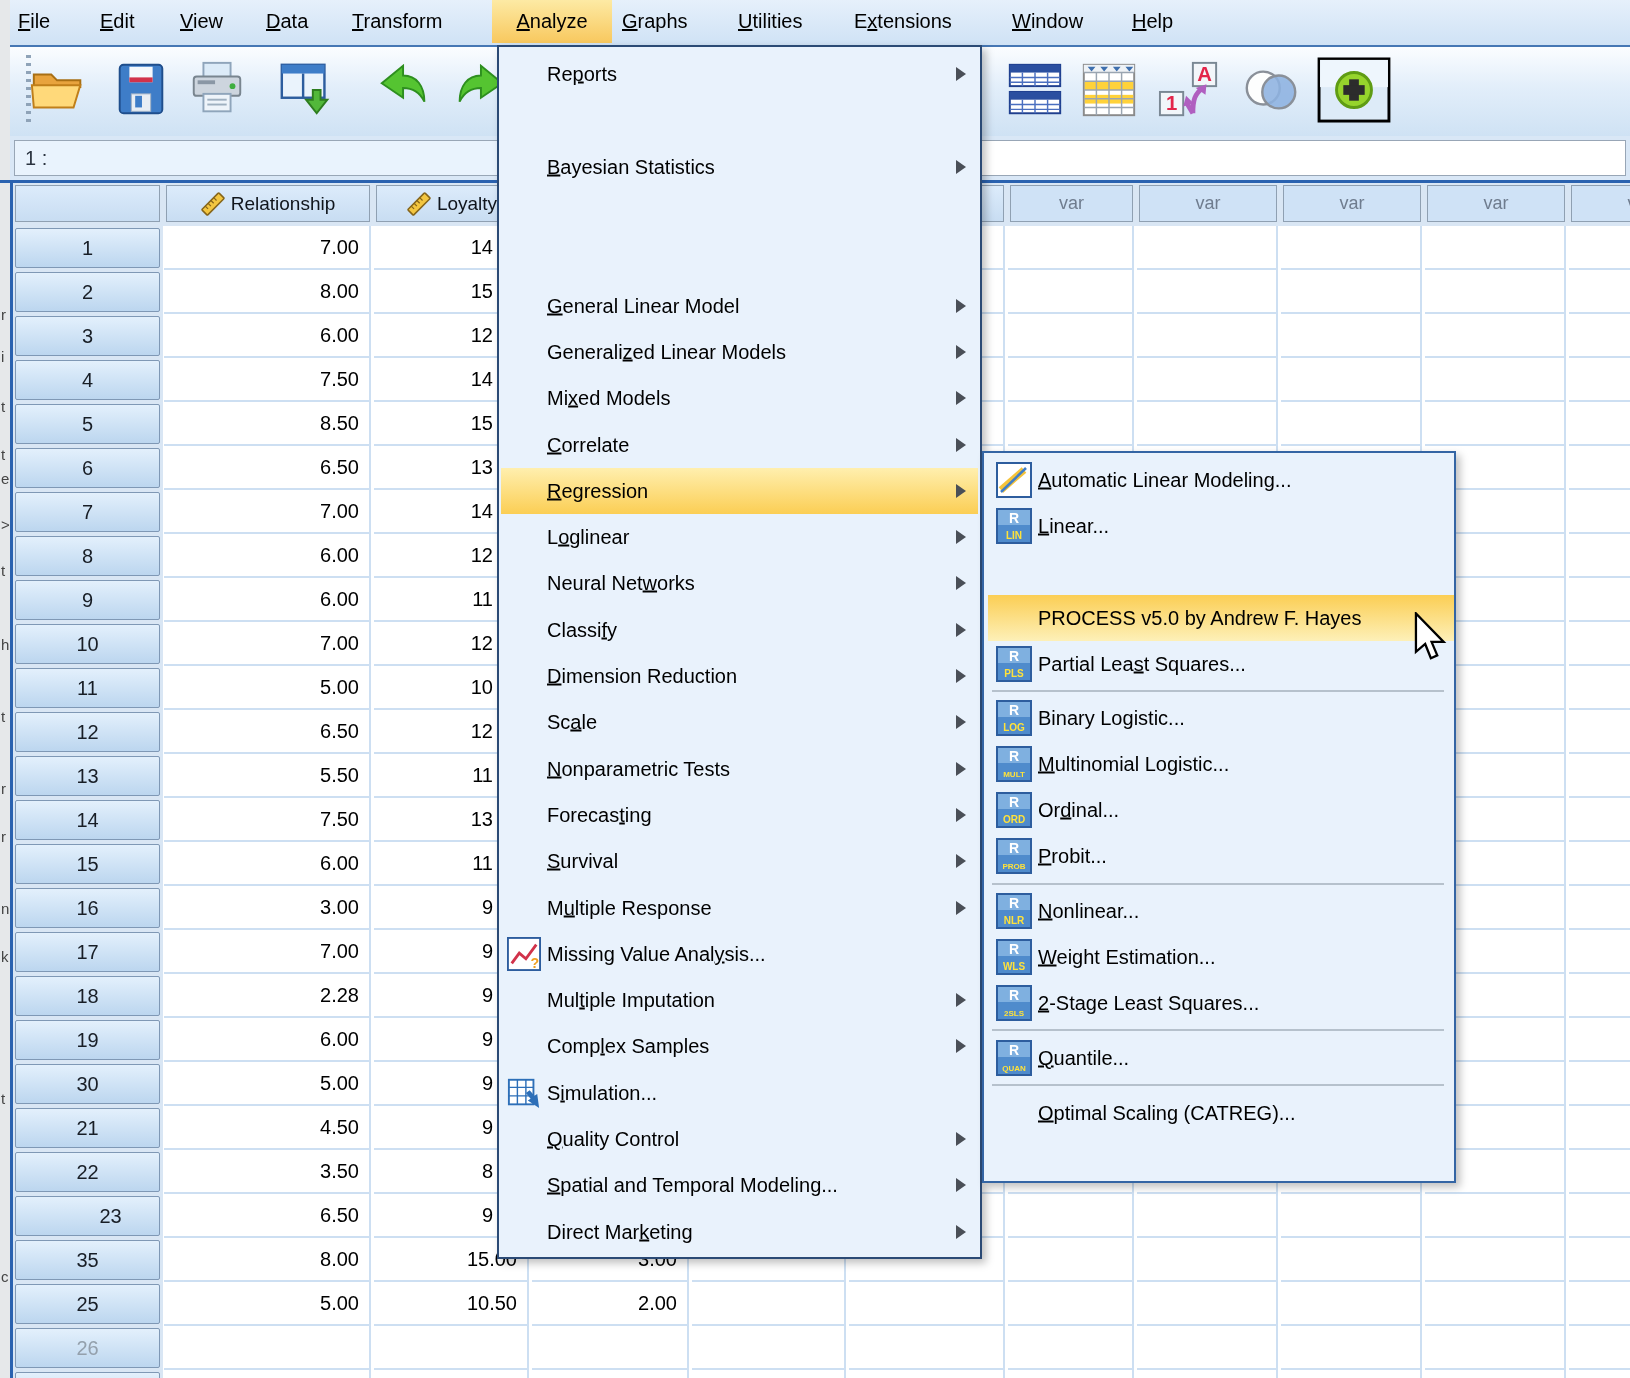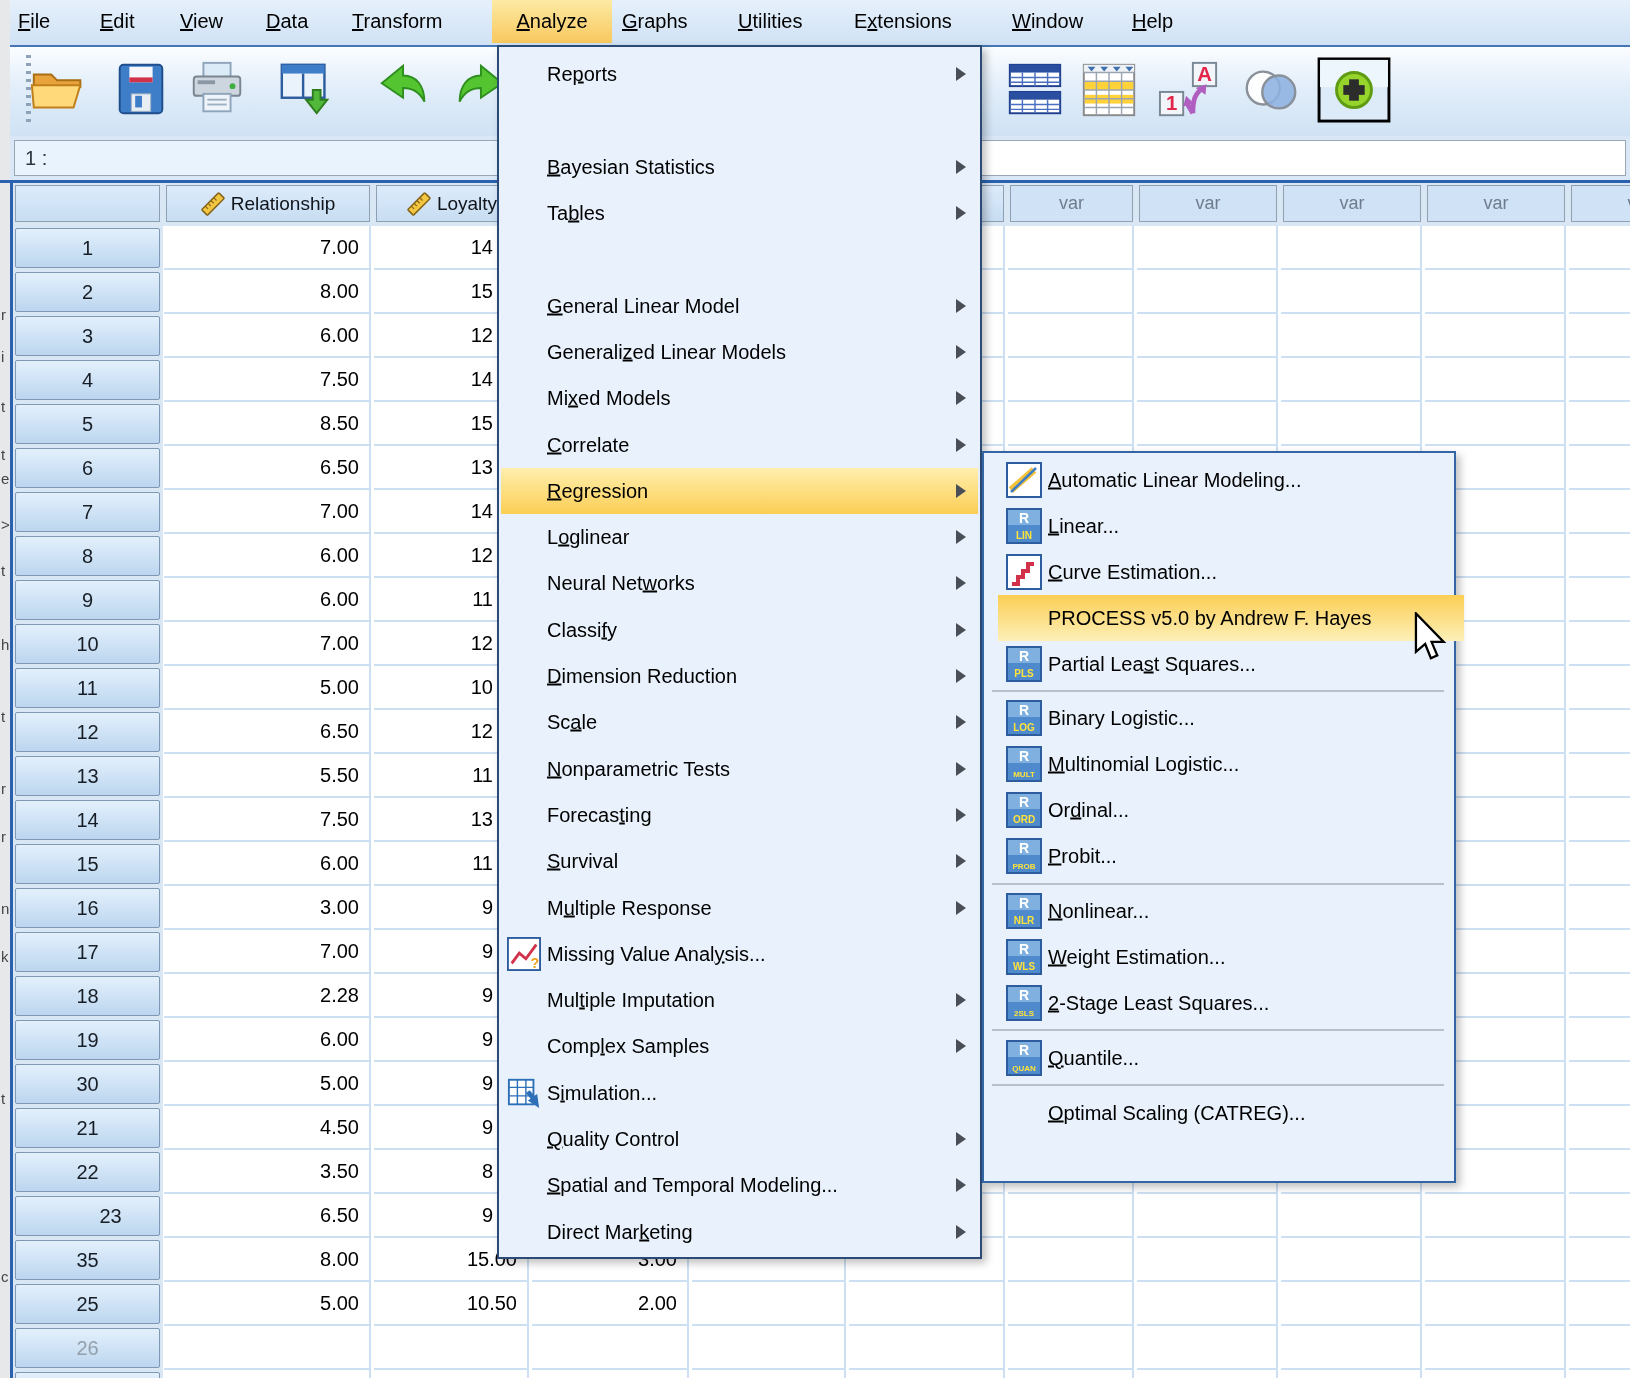--- a/index.html
+++ b/index.html
@@ -48,21 +48,21 @@
   #dropdown{position:absolute;left:497px;top:45px;width:485px;height:1214px;background:#e9f2fc;
             border:2px solid #2b4a75;box-sizing:border-box;box-shadow:4px 4px 8px rgba(0,0,0,.25);z-index:20;}
   .dd-item{position:absolute;left:2px;width:477px;height:46px;font-size:20px;color:#000;}
   .dd-item .lbl{position:absolute;left:46px;top:50%;transform:translateY(-50%);white-space:nowrap;}
   .dd-item .ic{position:absolute;left:6px;top:50%;transform:translateY(-50%);width:34px;height:34px;}
   .dd-item .arr{position:absolute;right:12px;top:50%;transform:translateY(-50%);width:0;height:0;
                 border-left:10px solid #4a4f57;border-top:7px solid transparent;border-bottom:7px solid transparent;}
   .dd-item.hl{background:linear-gradient(180deg,#ffefae,#fbce54);}
   #submenu{position:absolute;left:982px;top:451px;width:474px;height:732px;background:#e9f2fc;
            border:2px solid #3465a4;box-sizing:border-box;box-shadow:4px 4px 8px rgba(0,0,0,.25);z-index:21;}
-  .sm-item{position:absolute;left:14px;width:466px;height:46px;font-size:20px;color:#000;}
+  .sm-item{position:absolute;left:4px;width:466px;height:46px;font-size:20px;color:#000;}
   .sm-item .lbl{position:absolute;left:50px;top:50%;transform:translateY(-50%);white-space:nowrap;}
   .sm-item .ic{position:absolute;left:8px;top:50%;transform:translateY(-50%);width:36px;height:36px;}
   .sm-item.hl{background:linear-gradient(180deg,#fbce54,#fdf0b8);}
   .sm-sep{position:absolute;left:8px;width:452px;height:2px;background:#b6c1cc;}
   #cursor{position:absolute;z-index:40;}
 </style>
 </head>
 <body>
 
 <div id="stage">
@@ -514,24 +514,20 @@
     </div>
   <div id="dropdown">
       <div class="dd-item" style="top: 4px; height: 46.3px;">
         <span class="lbl"><span>Re<span class="mn">p</span>orts</span></span>
         <span class="arr"></span>
       </div>
       <div class="dd-item" style="top: 96.6px; height: 46.3px;">
         <span class="lbl"><span><span class="mn">B</span>ayesian Statistics</span></span>
         <span class="arr"></span>
       </div>
-      <div class="dd-item" style="top: 142.9px; height: 46.3px;">
-        <span class="lbl"><span>Ta<span class="mn">b</span>les</span></span>
-        <span class="arr"></span>
-      </div>
       <div class="dd-item" style="top: 235.5px; height: 46.3px;">
         <span class="lbl"><span><span class="mn">G</span>eneral Linear Model</span></span>
         <span class="arr"></span>
       </div>
       <div class="dd-item" style="top: 328.1px; height: 46.3px;">
         <span class="lbl"><span>Mi<span class="mn">x</span>ed Models</span></span>
         <span class="arr"></span>
       </div>
       <div class="dd-item" style="top: 281.8px; height: 46.3px;">
         <span class="lbl"><span>Generali<span class="mn">z</span>ed Linear Models</span></span>
@@ -628,27 +624,20 @@
         <span class="lbl"><span><span class="mn">A</span>utomatic Linear Modeling...</span></span>
       </div>
       <div class="sm-item" style="top: 49.9px; height: 45.9px;">
         <span class="ic"><svg viewBox="0 0 36 36">
             <rect x="1" y="1" width="34" height="34" fill="#4f8bcc" stroke="#2d5d9e" stroke-width="2"></rect>
             <rect x="2" y="2" width="32" height="15" fill="#7fb0e0"></rect>
             <text x="18" y="15" text-anchor="middle" font-size="14" font-weight="bold" fill="#fff" font-family="Liberation Sans, sans-serif">R</text>
             <text x="18" y="31" text-anchor="middle" font-size="10" font-weight="bold" fill="#ffe23a" font-family="Liberation Sans, sans-serif">LIN</text>
           </svg></span>
         <span class="lbl"><span><span class="mn">L</span>inear...</span></span>
-      </div>
-      <div class="sm-item" style="top: 95.8px; height: 45.9px;">
-        <span class="ic"><svg viewBox="0 0 36 36">
-            <rect x="1" y="1" width="34" height="34" fill="#fff" stroke="#2d5d9e" stroke-width="2"></rect>
-            <path d="M6 30 h6 v-7 h5 v-6 h5 v-7 h6" fill="none" stroke="#d1324a" stroke-width="4"></path>
-          </svg></span>
-        <span class="lbl"><span><span class="mn">C</span>urve Estimation...</span></span>
       </div>
       <div class="sm-item hl" style="top: 141.7px; height: 45.9px;">
         <span class="lbl"><span>PROCESS v5.0 by Andrew F. Hayes</span></span>
       </div>
       <div class="sm-item" style="top: 187.6px; height: 45.9px;">
         <span class="ic"><svg viewBox="0 0 36 36">
             <rect x="1" y="1" width="34" height="34" fill="#4f8bcc" stroke="#2d5d9e" stroke-width="2"></rect>
             <rect x="2" y="2" width="32" height="15" fill="#7fb0e0"></rect>
             <text x="18" y="15" text-anchor="middle" font-size="14" font-weight="bold" fill="#fff" font-family="Liberation Sans, sans-serif">R</text>
             <text x="18" y="31" text-anchor="middle" font-size="10" font-weight="bold" fill="#ffe23a" font-family="Liberation Sans, sans-serif">PLS</text>

